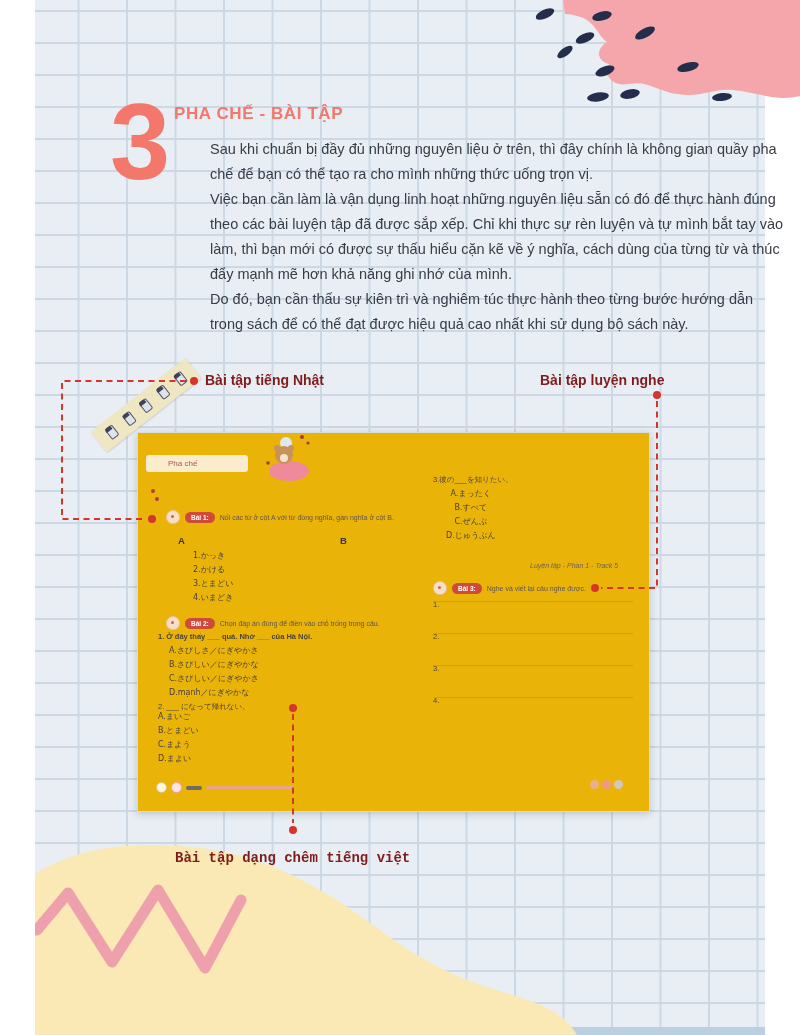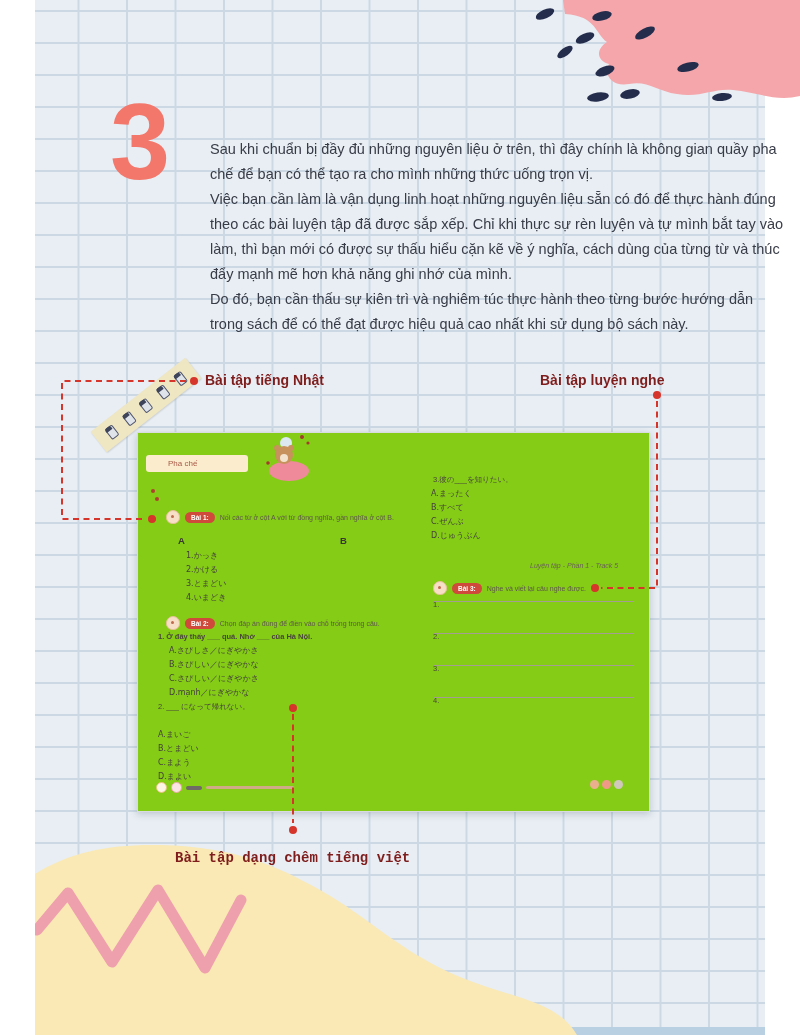--- a/index.html
+++ b/index.html
@@ -35,21 +35,21 @@
   .intro-text p{margin:0;}
 
   
   .callout{position:absolute;font-size:14px;font-weight:bold;color:#7f1d1d;}
   .caption{
     position:absolute;left:322px;top:776px;font-size:13px;font-style:italic;color:#3c4048;
   }
 
   
   .book-page{
-    position:absolute;left:137px;top:432px;width:511px;height:378px;background:#84cc16;
+    position:absolute;left:137px;top:432px;width:511px;height:378px;background:#eab308;
     border:1px solid #d9dcdf;box-shadow:0 2px 7px rgba(60,70,90,.25);
   }
   .bp-tab{
     position:absolute;left:8px;top:22px;width:102px;height:17px;background:#fbeccd;
     border-radius:3px;color:#a85948;font-size:8px;line-height:17px;padding-left:22px;box-sizing:border-box;
   }
   .bp-illustration{position:absolute;left:118px;top:0px;width:62px;height:48px;}
   .bp-intro{position:absolute;left:22px;top:52px;width:280px;font-size:7.5px;line-height:10px;color:#6b5a4c;}
   .bean{position:absolute;width:4px;height:4px;border-radius:50%;background:#b0402e;}
   .badge-row{position:absolute;display:flex;align-items:center;gap:5px;}
@@ -108,20 +108,21 @@
       <ellipse cx="197" cy="97" rx="10" ry="4" transform="rotate(-6 197 97)"></ellipse>
     </g>
   </svg>
 
   <svg class="deco" style="left:35px;top:840px;" width="730" height="195" viewBox="0 0 730 195">
     <path fill="#fae9b4" d="M0,34 C35,12 75,4 125,5 C195,7 235,22 285,50 C335,78 365,112 425,137 C475,158 522,160 542,195 L0,195 Z"></path>
     <polyline points="2,90 33,53 77,122 123,50 170,128 206,60" fill="none" stroke="#efa0ad" stroke-width="11" stroke-linecap="round" stroke-linejoin="round"></polyline>
   </svg>
 
   <div class="big-number">3</div>
+  <div class="page-title">PHA CHẾ - BÀI TẬP</div>
   <div class="intro-text">
     <p>Sau khi chuẩn bị đầy đủ những nguyên liệu ở trên, thì đây chính là không gian quầy pha chế để bạn có thể tạo ra cho mình những thức uống trọn vị.</p>
     <p>Việc bạn cần làm là vận dụng linh hoạt những nguyên liệu sẵn có đó để thực hành đúng theo các bài luyện tập đã được sắp xếp. Chỉ khi thực sự rèn luyện và tự mình bắt tay vào làm, thì bạn mới có được sự thấu hiểu cặn kẽ về ý nghĩa, cách dùng của từng từ và thúc đẩy mạnh mẽ hơn khả năng ghi nhớ của mình.</p>
     <p>Do đó, bạn cần thấu sự kiên trì và nghiêm túc thực hành theo từng bước hướng dẫn trong sách để có thể đạt được hiệu quả cao nhất khi sử dụng bộ sách này.</p>
   </div>
 
   <div class="callout" style="left:205px;top:372px;">Bài tập tiếng Nhật</div>
   <div class="callout" style="left:540px;top:372px;">Bài tập luyện nghe</div>
   <div class="callout" style="left:175px;top:850px;font-family:Liberation Mono, monospace;">Bài tập dạng chêm tiếng việt</div>
   <div class="caption">Hình chụp của trang Pha chế: Bài tập</div>
@@ -147,49 +148,49 @@
     <span class="bean" style="left:13px;top:56px;"></span>
     <span class="bean" style="left:17px;top:64px;"></span>
 
     <div class="badge-row" style="left:28px;top:77px;">
       <span class="badge-icon"></span>
       <span class="bp-badge">Bài 1:</span>
       <span class="bp-instruction">Nối các từ ở cột A với từ đồng nghĩa, gần nghĩa ở cột B.</span>
     </div>
     <div class="col-header" style="left:40px;top:102px;">A</div>
     <div class="col-header" style="left:202px;top:102px;">B</div>
-    <div class="jp-list" style="left:48px;top:116px;">
+    <div class="jp-list" style="left:55px;top:116px;">
       <div>1.かっき</div>
       <div>2.かける</div>
       <div>3.とまどい</div>
       <div>4.いまどき</div>
     </div>
 
     <div class="badge-row" style="left:28px;top:183px;">
       <span class="badge-icon"></span>
       <span class="bp-badge">Bài 2:</span>
       <span class="bp-instruction">Chọn đáp án đúng  để điền vào chỗ trống trong câu.</span>
     </div>
     <div class="bp-question" style="left:20px;top:199px;font-weight:bold;">1. Ở đây thấy ___ quá. Nhớ ___ của Hà Nội.</div>
     <div class="jp-list" style="left:31px;top:211px;">
       <div>A.さびしさ／にぎやかさ</div>
       <div>B.さびしい／にぎやかな</div>
       <div>C.さびしい／にぎやかさ</div>
       <div>D.mạnh／にぎやかな</div>
     </div>
     <div class="bp-question" style="left:20px;top:269px;">2. ___ になって帰れない。</div>
-    <div class="jp-list" style="left:20px;top:295px;">
+    <div class="jp-list" style="left:20px;top:277px;">
       <div>A.まいご</div>
       <div>B.とまどい</div>
       <div>C.まよう</div>
       <div>D.まよい</div>
     </div>
 
     <div class="bp-question" style="left:295px;top:42px;">3.彼の___を知りたい。</div>
-    <div class="jp-list" style="left:293px;top:54px;">
+    <div class="jp-list" style="left:308px;top:54px;text-align:center;">
       <div>A.まったく</div>
       <div>B.すべて</div>
       <div>C.ぜんぶ</div>
       <div>D.じゅうぶん</div>
     </div>
 
     <div class="track-note" style="left:392px;top:129px;">Luyện tập - Phần 1 - Track 5</div>
     <div class="badge-row" style="left:295px;top:148px;">
       <span class="badge-icon"></span>
       <span class="bp-badge">Bài 3:</span>

